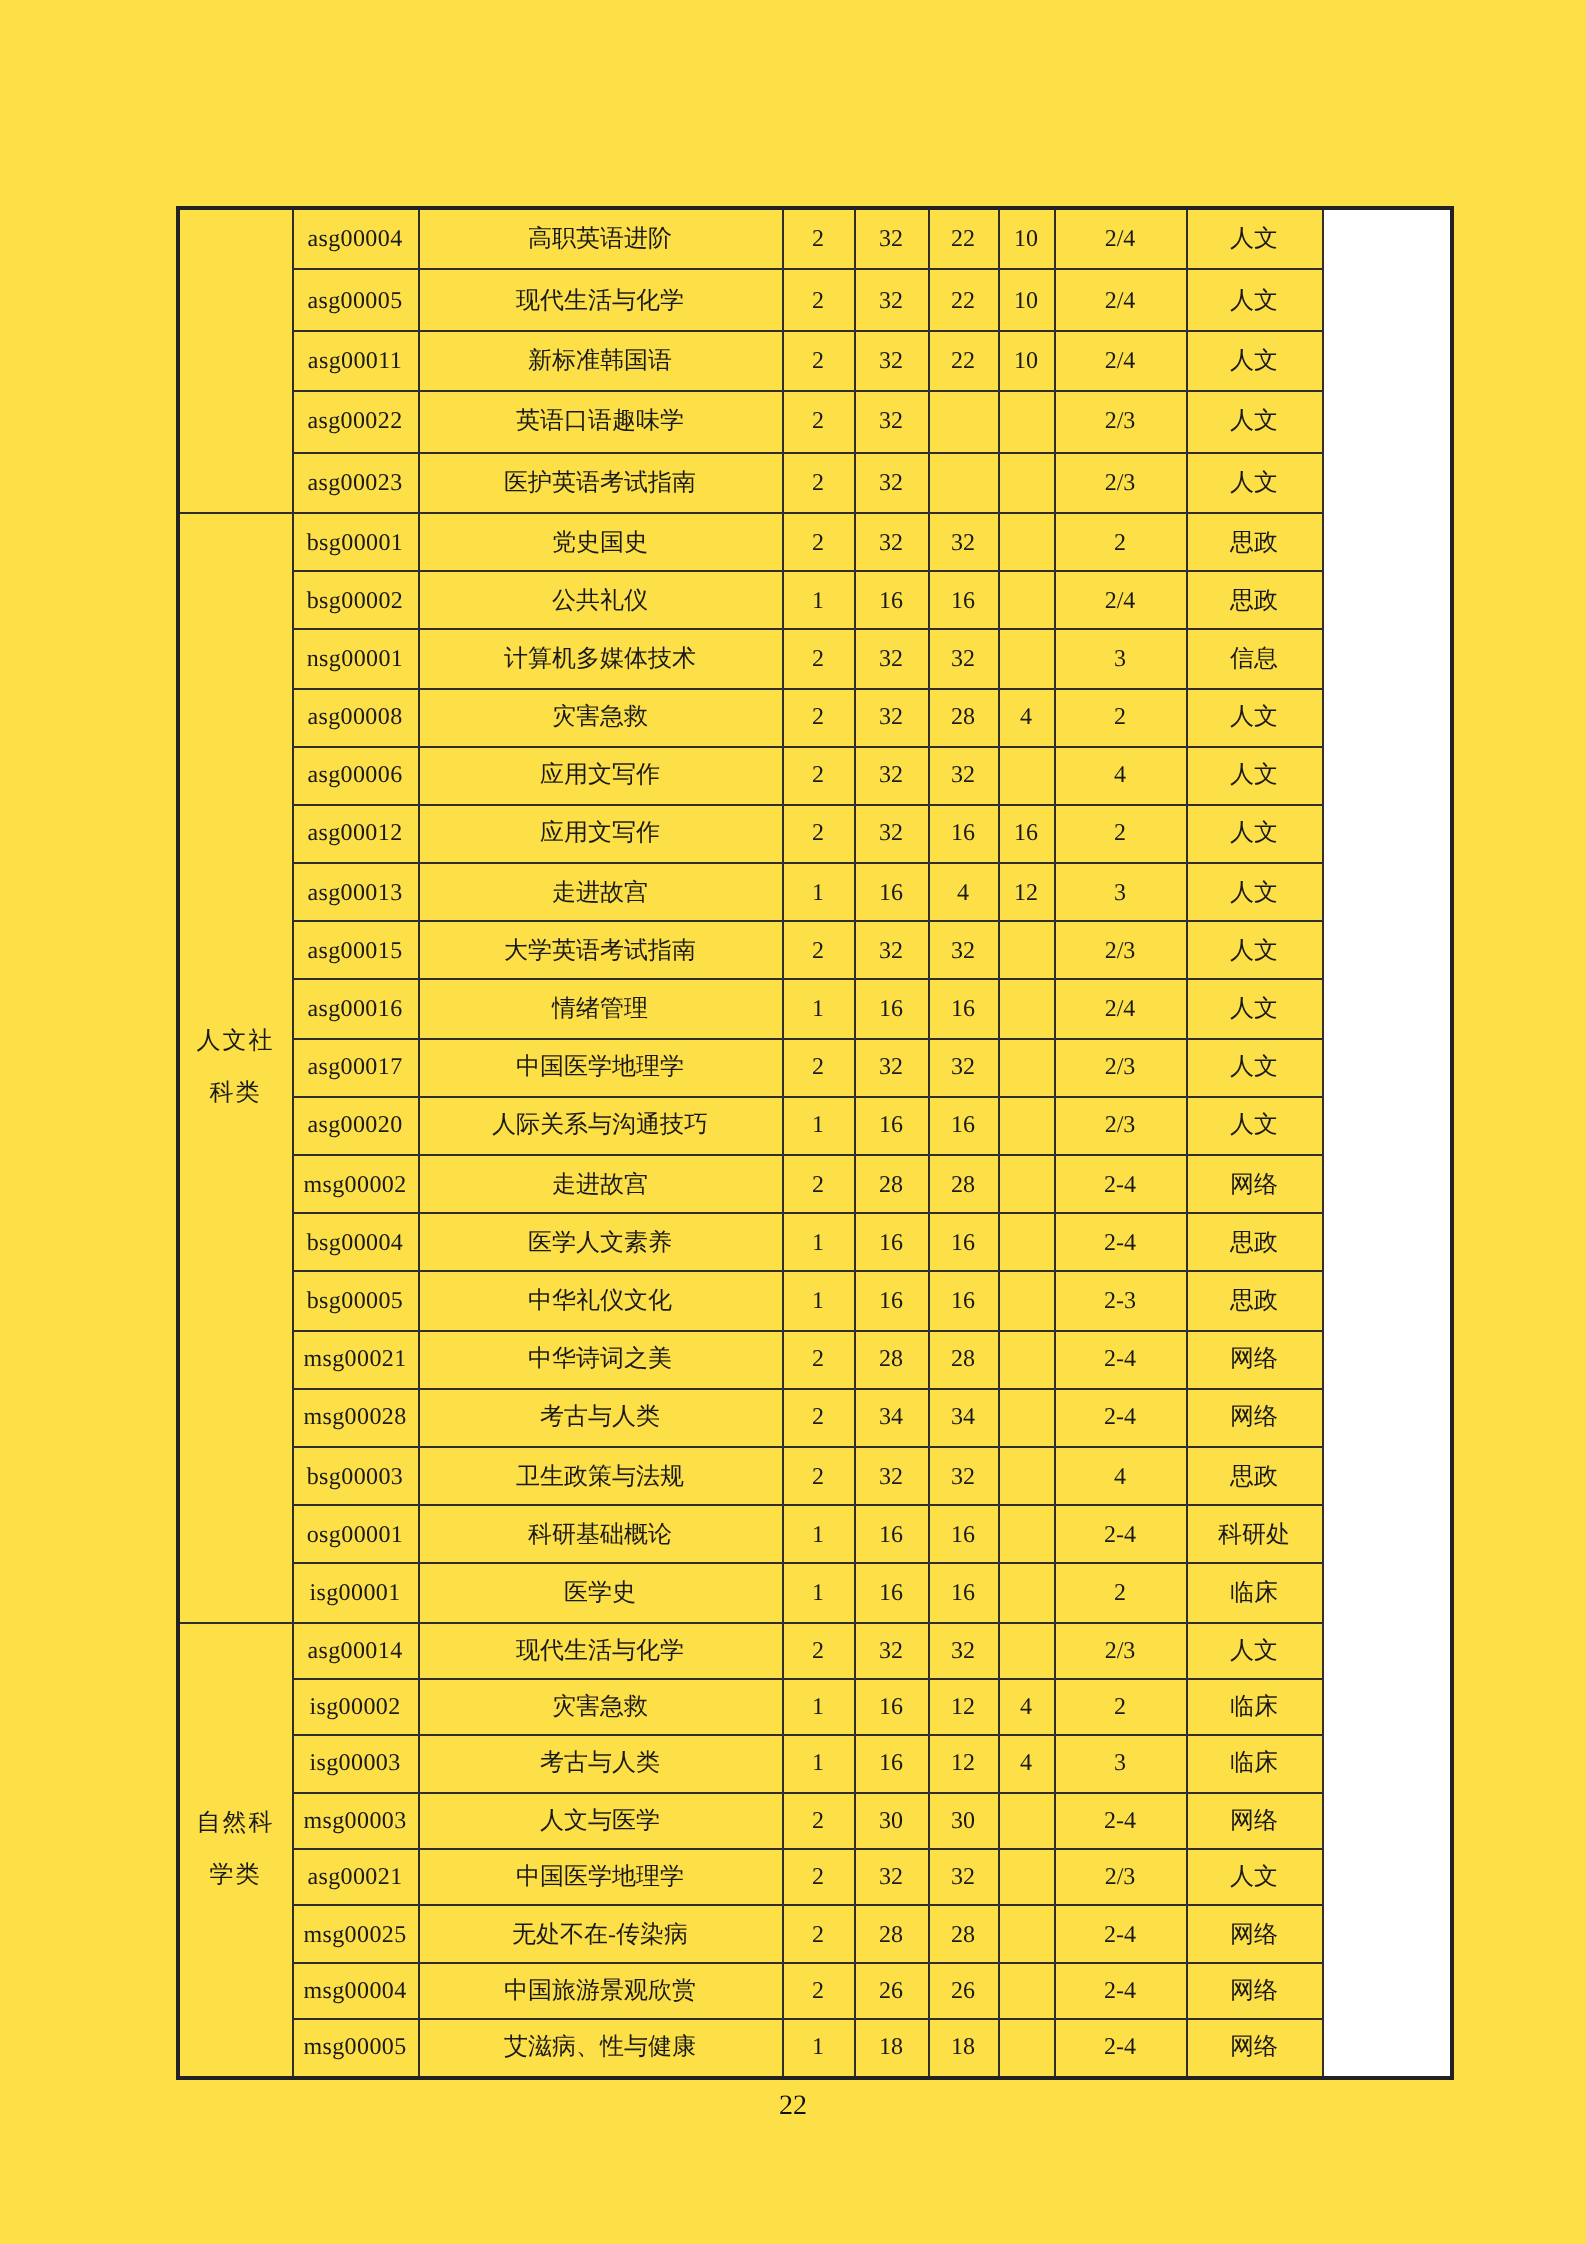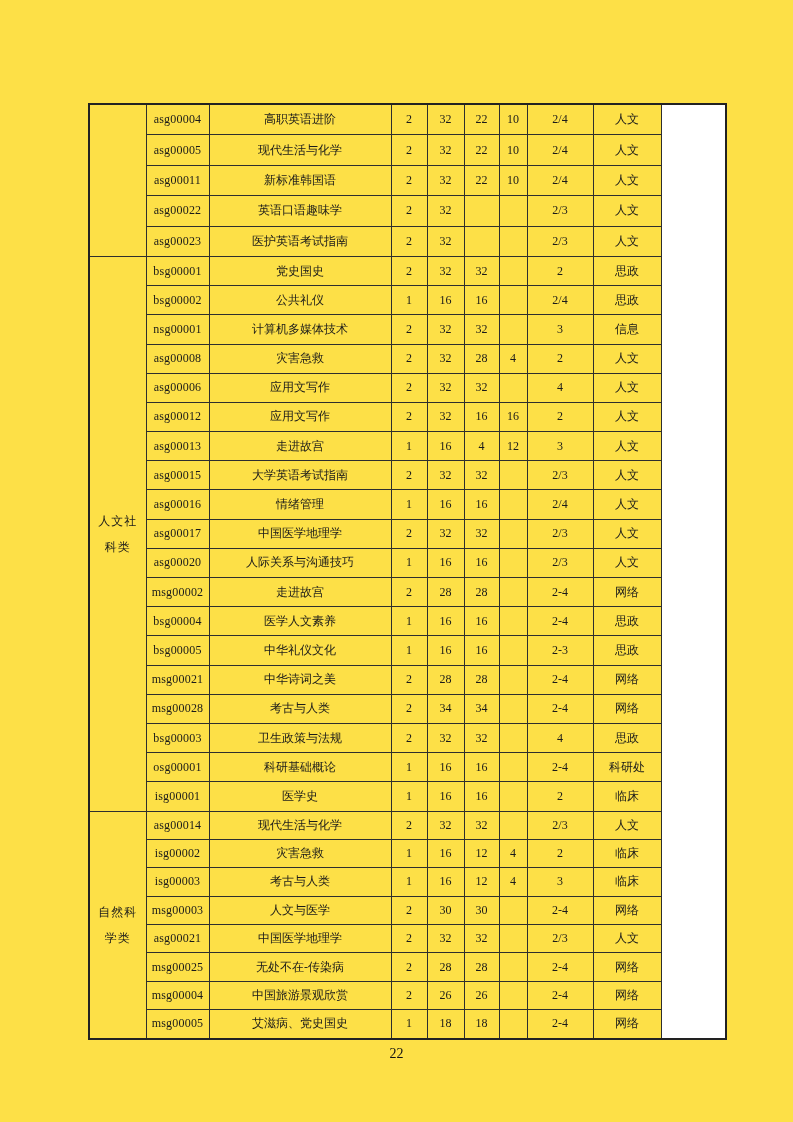--- a/index.html
+++ b/index.html
@@ -36,20 +36,21 @@
   }
   tr.sec-0 td { height: 29.4px; }
   tr.sec-1 td { height: 28.2px; }
   tr.sec-2 td { height: 27.4px; }
   td.cat-cell {
     font-size: 12.5px;
     line-height: 26px;
     letter-spacing: 1px;
     white-space: normal;
     padding: 0 4px;
+    font-family: Liberation Mono, monospace;
   }
   td.code-cell {
     font-size: 12px;
     letter-spacing: 0.2px;
   }
   td.name-cell {
     font-size: 12.5px;
     margin-top: 36px;
   }
   td.blank-cell {
@@ -399,21 +400,21 @@
           <td class="name-cell">中国旅游景观欣赏</td>
           <td>2</td>
           <td>26</td>
           <td>26</td>
           <td></td>
           <td>2-4</td>
           <td>网络</td>
         </tr>
         <tr class="sec-2">
           <td class="code-cell">msg00005</td>
-          <td class="name-cell">艾滋病、党史国史</td>
+          <td class="name-cell">艾滋病、性与健康</td>
           <td>1</td>
           <td>18</td>
           <td>18</td>
           <td></td>
           <td>2-4</td>
           <td>网络</td>
         </tr>
       </tbody>
   </table>
 

